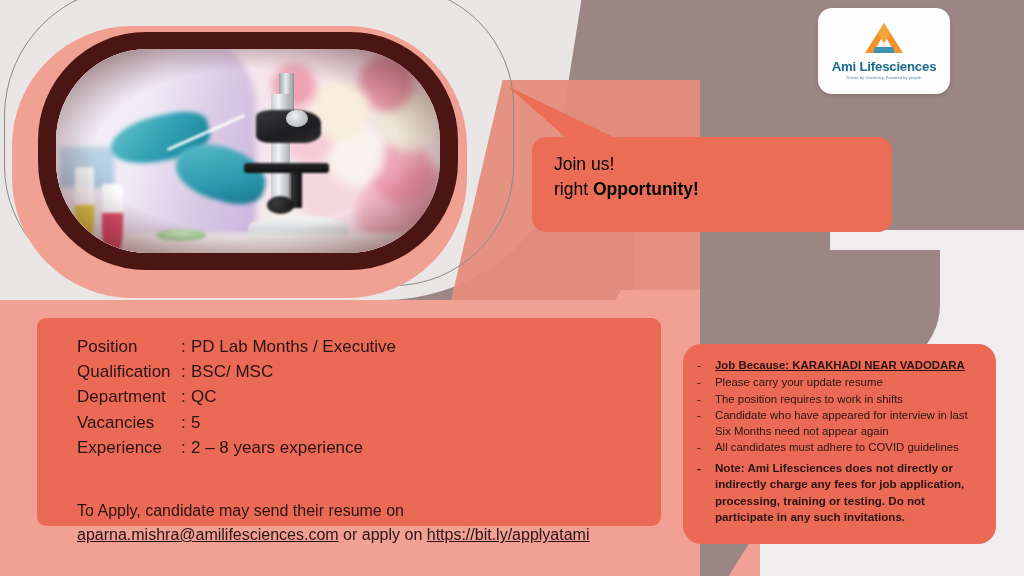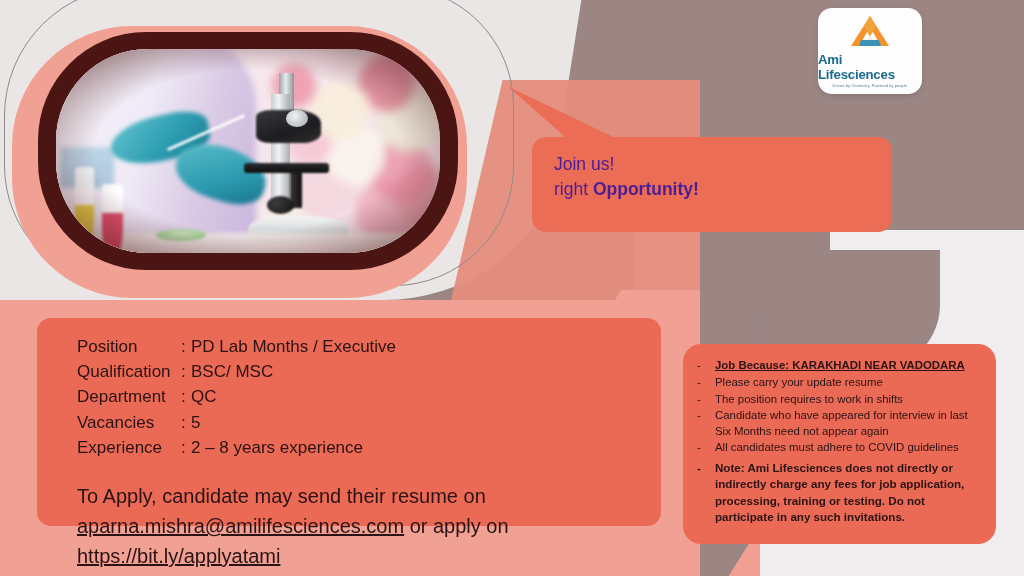--- a/index.html
+++ b/index.html
@@ -382,44 +382,44 @@
 
   
 
   .info-card {
     position: absolute;
     left: 37px;
     top: 318px;
     width: 624px;
     height: 208px;
     background: #ea6a55;
-    border-radius: 14px;
+    border-radius: 9px;
     padding: 16px 24px 0 24px;
   }
 
   .info-table {
     border-collapse: collapse;
   }
 
   .info-table td {
     font-size: 17px;
     color: #2b1214;
     padding: 1.5px 0;
     line-height: 1.32;
     vertical-align: top;
     white-space: nowrap;
   }
 
   .info-table td.label { width: 120px; padding-left: 16px; }
   .info-table td.colon { width: 10px; }
 
   .apply-block {
-    margin-top: 20px;
+    margin-top: 38px;
     padding-left: 16px;
-    font-size: 20px;
+    font-size: 16px;
     color: #2b1214;
     line-height: 1.5;
   }
 
   .apply-block a {
     color: #2b1214;
     text-decoration: underline;
   }
 
   
@@ -484,33 +484,33 @@
     left: 508px;
     top: 80px;
     width: 130px;
     height: 80px;
     background: #ec6d56;
     clip-path: polygon(0% 8%, 100% 86%, 64% 100%);
   }
 
   .bubble p {
     font-size: 17.5px;
-    color: #4c1d95;
+    color: #000000;
     line-height: 1.42;
   }
 
   .bubble p b { font-weight: bold; }
 
   
 
   .logo-card {
     position: absolute;
     left: 818px;
     top: 8px;
-    width: 104px;
+    width: 132px;
     height: 86px;
     background: #fdfdfd;
     border-radius: 14px;
     display: flex;
     flex-direction: column;
     align-items: center;
     justify-content: center;
     box-shadow: 0 2px 5px rgba(0,0,0,0.12);
   }
 

